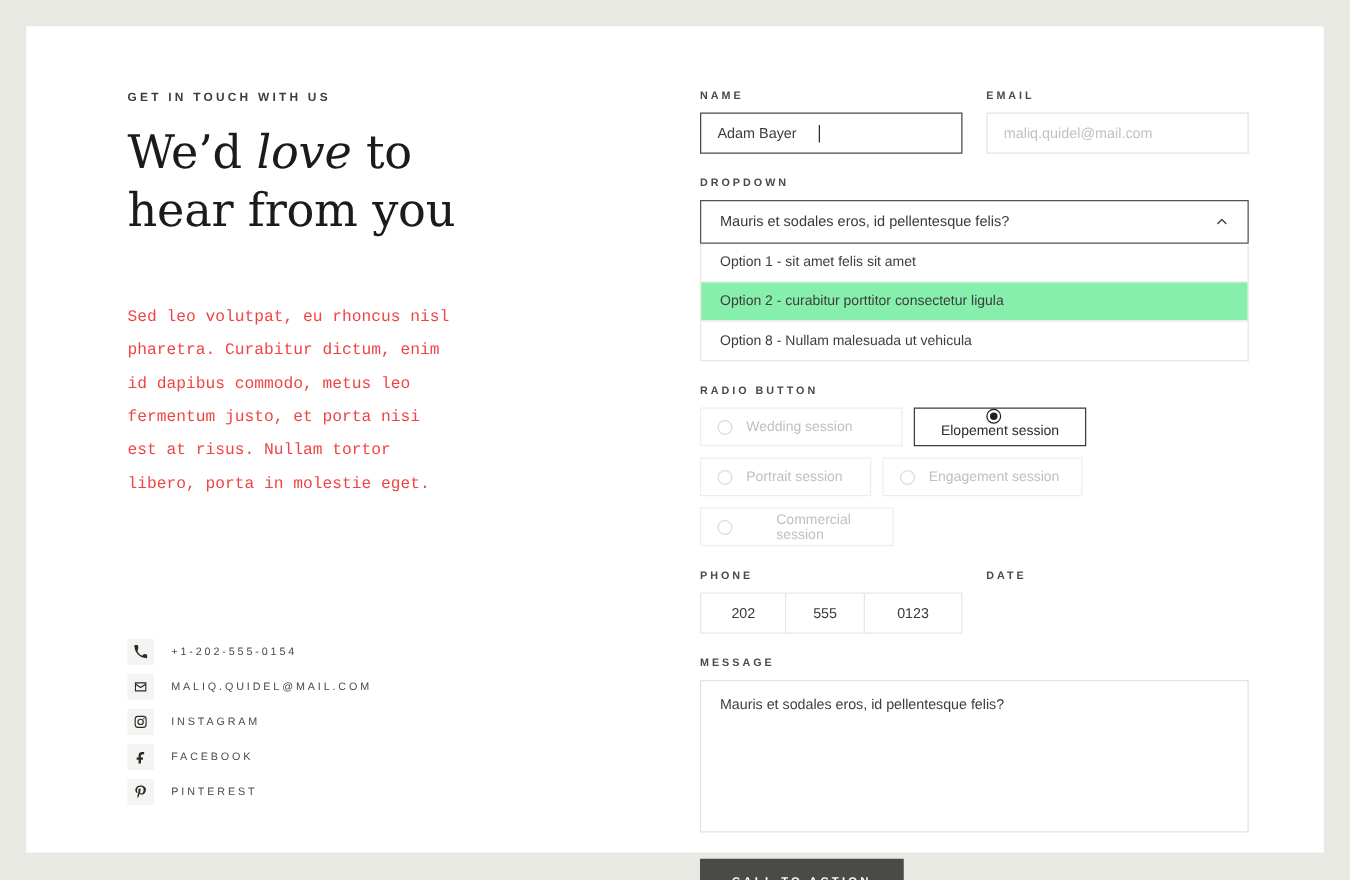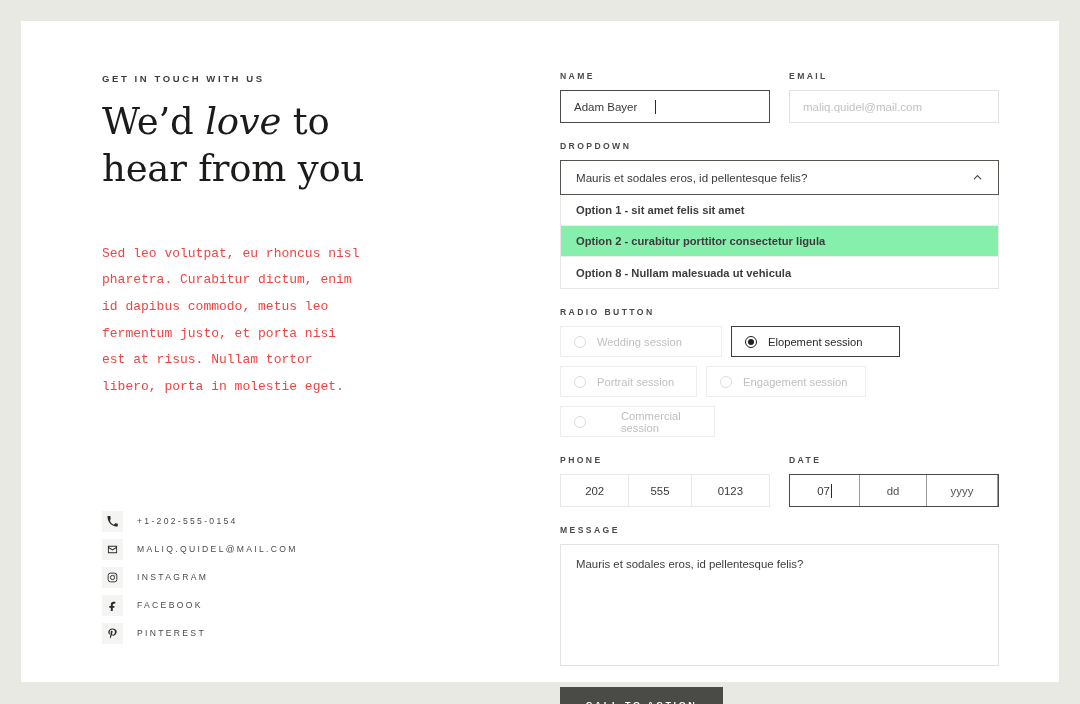--- a/index.html
+++ b/index.html
@@ -153,21 +153,20 @@
     color: #39393a;
     justify-content: space-between;
   }
   .chev {
     width: 11px;
     height: 11px;
   }
   .dd-list {
     border: 1px solid #e7e7e5;
     border-top: none;
-    font-weight: bold;
   }
   .dd-item {
     height: 31px;
     display: flex;
     align-items: center;
     padding: 0 15px;
     font-size: 11.2px;
     color: #3d3d3e;
     border-bottom: 1px solid #ececea;
     box-sizing: border-box;
@@ -211,21 +210,21 @@
   .radio-opt.sel .rdot::after {
     content: "";
     position: absolute;
     left: 50%; top: 50%;
     width: 6px; height: 6px;
     margin: -3px 0 0 -3px;
     border-radius: 50%;
     background: #1f1f1e;
   }
   .w-opt1 { width: 162px; text-align: center; }
-  .w-opt2 { width: 169px; }
+  .w-opt2 { width: 138px; flex-direction: column; }
   .w-opt3 { width: 137px; }
   .w-opt4 { width: 160px; }
   .w-opt5 { width: 155px; gap: 24px; }
 
   
   .seg-group {
     display: flex;
     border: 1px solid #e7e7e5;
     height: 33px;
     box-sizing: border-box;
@@ -395,32 +394,20 @@
       <div class="col-half">
         <div class="flabel">PHONE</div>
         <div class="seg-group">
           <div class="seg" style="width:69px">202</div>
           <div class="seg" style="width:63px">555</div>
           <div class="seg" style="width:78px">0123</div>
         </div>
       </div>
       <div class="col-half">
         <div class="flabel">DATE</div>
-        <div class="seg-group focused">
-          <div class="seg" style="width:70px">
-            <span>07</span>
-              <span class="caret tight"></span>
-          </div>
-          <div class="seg" style="width:67px">
-            <span class="ph-txt">dd</span>
-          </div>
-          <div class="seg" style="width:71px">
-            <span class="ph-txt">yyyy</span>
-          </div>
-        </div>
       </div>
     </div>
 
     <div class="block">
       <div class="flabel">MESSAGE</div>
       <div class="msg-box">Mauris et sodales eros, id pellentesque felis?</div>
     </div>
 
     <div class="cta">CALL TO ACTION</div>
 

